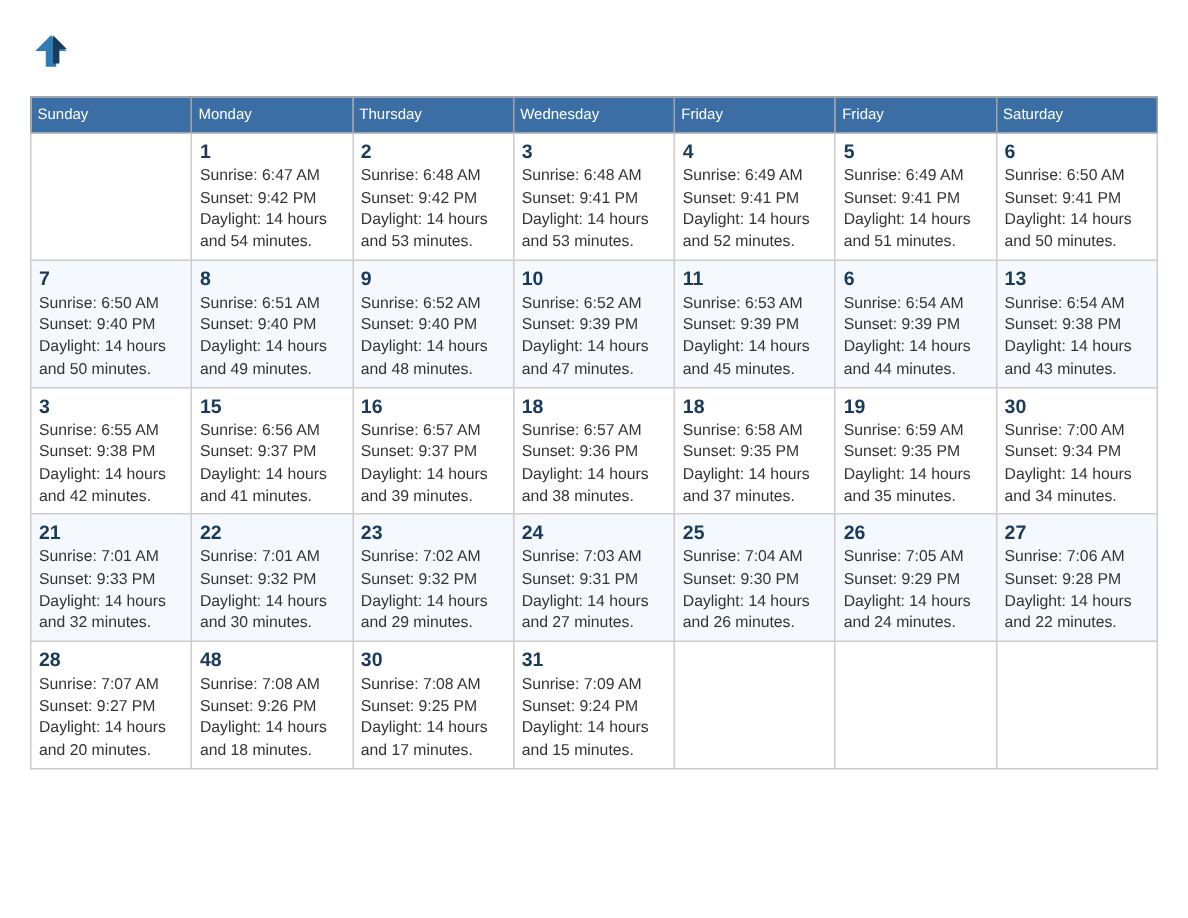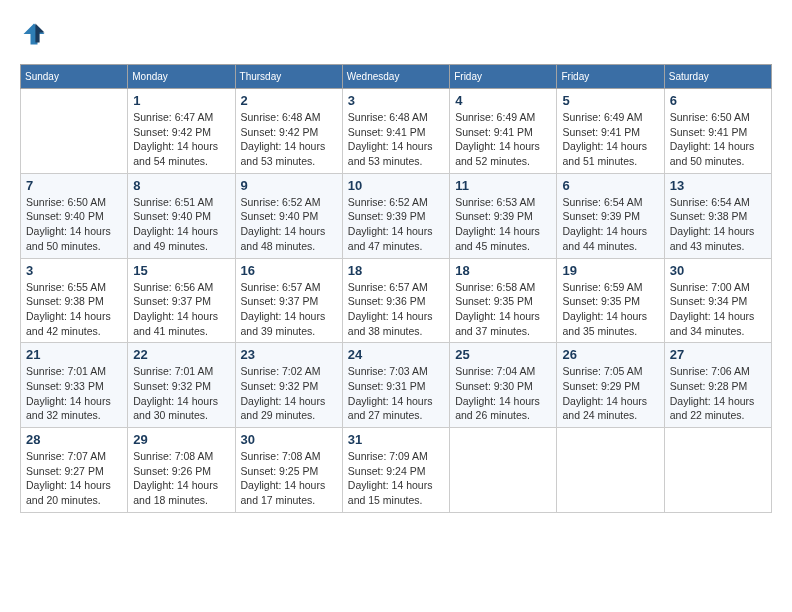--- a/index.html
+++ b/index.html
@@ -240,21 +240,21 @@
             <span class="day-number">27</span>
             <div class="day-info">Sunrise: 7:06 AM<br>Sunset: 9:28 PM<br>Daylight: 14 hours and 22 minutes.</div>
           </td>
         </tr>
         <tr>
           <td>
             <span class="day-number">28</span>
             <div class="day-info">Sunrise: 7:07 AM<br>Sunset: 9:27 PM<br>Daylight: 14 hours and 20 minutes.</div>
           </td>
           <td>
-            <span class="day-number">29</span>
+            <span class="day-number">48</span>
             <div class="day-info">Sunrise: 7:08 AM<br>Sunset: 9:26 PM<br>Daylight: 14 hours and 18 minutes.</div>
           </td>
           <td>
             <span class="day-number">30</span>
             <div class="day-info">Sunrise: 7:08 AM<br>Sunset: 9:25 PM<br>Daylight: 14 hours and 17 minutes.</div>
           </td>
           <td>
             <span class="day-number">31</span>
             <div class="day-info">Sunrise: 7:09 AM<br>Sunset: 9:24 PM<br>Daylight: 14 hours and 15 minutes.</div>
           </td>

